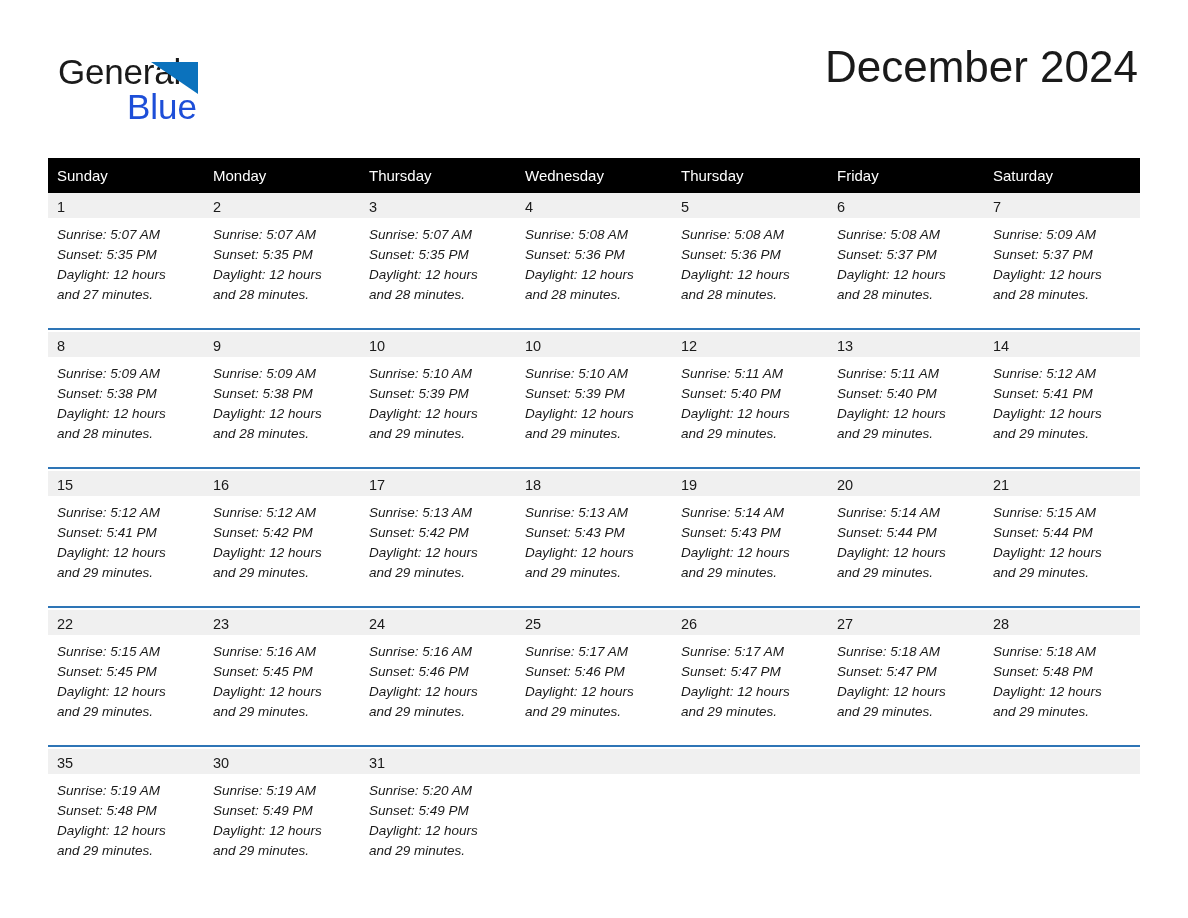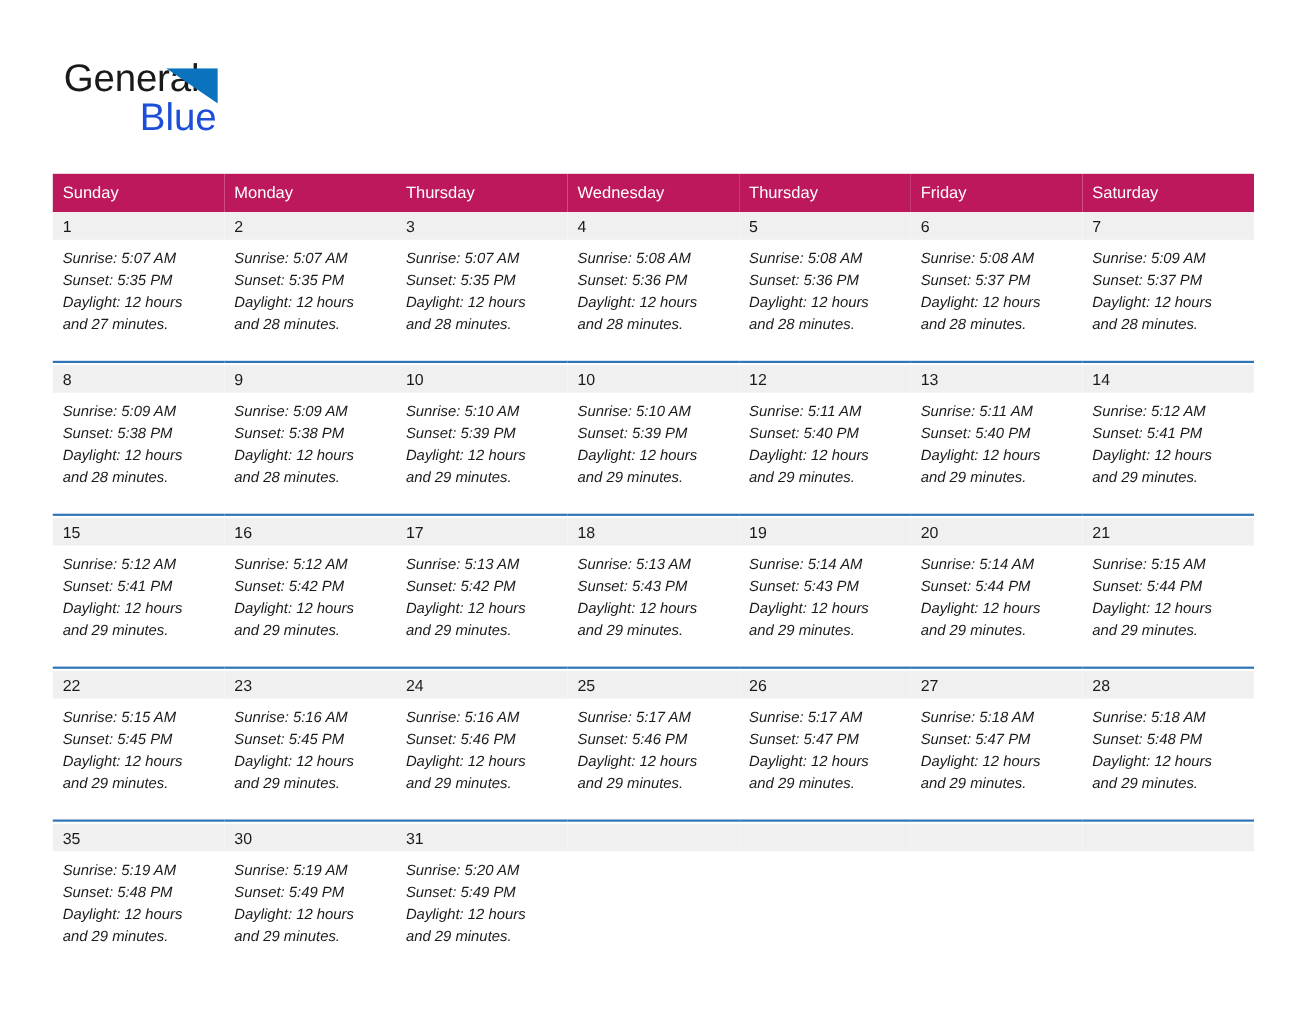--- a/index.html
+++ b/index.html
@@ -92,21 +92,21 @@
   .calendar {
     position: absolute;
     left: 48px;
     top: 158px;
     width: 1092px;
     border-collapse: collapse;
     table-layout: fixed;
   }
 
   .calendar th {
-    background: #be185d;
+    background: #000000;
     color: #ffffff;
     font-size: 15px;
     font-weight: 400;
     text-align: left;
     padding: 9px 0 9px 9px;
     height: 33px;
     border: none;
   }
 
   .calendar td {
@@ -163,20 +163,21 @@
       <div class="logo-line1">General</div>
       <div class="logo-tri">
         <svg width="47" height="32" viewBox="0 0 47 32" xmlns="http://www.w3.org/2000/svg">
           <polygon points="0,0 47,0 47,32" fill="#0b72bd"></polygon>
         </svg>
       </div>
       <div class="logo-line2">Blue</div>
     </div>
 
     <div class="title-block">
+      <div class="month-title">December 2024</div>
     </div>
 
   </div>
 
   <table class="calendar">
     <thead>
       <tr>
         <th>Sunday</th>
         <th>Monday</th>
         <th>Thursday</th>

